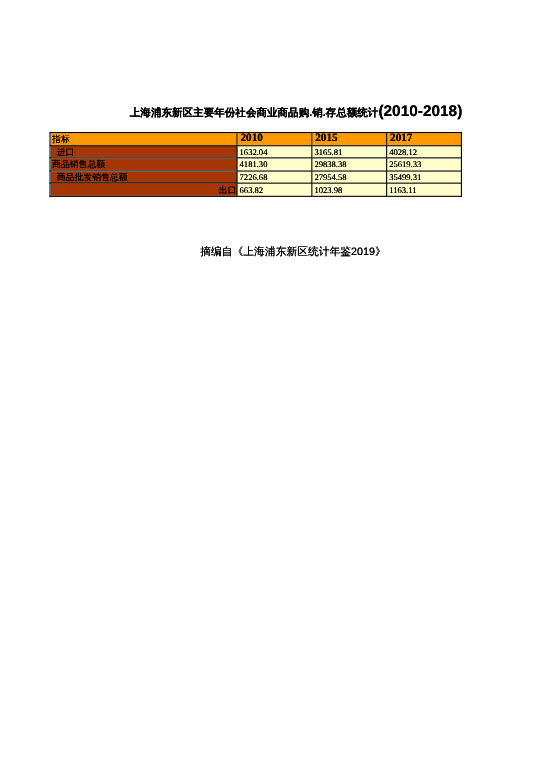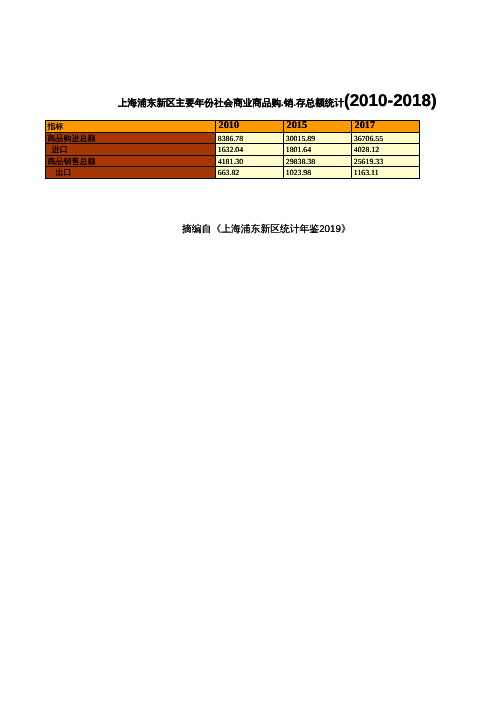--- a/index.html
+++ b/index.html
@@ -3,39 +3,39 @@
 <meta charset="utf-8">
 <style>
   html,body{margin:0;padding:0;}
   body{width:496px;height:702px;background:#ffffff;
        font-family:"Liberation Sans",sans-serif;-webkit-font-smoothing:antialiased;}
   .page{position:relative;width:496px;height:702px;overflow:hidden;background:#fff;will-change:transform;}
 
   .title{position:absolute;left:118px;top:95px;width:296px;text-align:center;
          font-weight:bold;color:#000;line-height:11px;white-space:nowrap;
          text-rendering:geometricPrecision;font-size:9.6px;text-shadow:0 0 0.3px currentColor;}
-  .title .lat{font-size:17px;}
+  .title .lat{font-size:14px;}
 
   .tbl{position:absolute;left:45px;top:120px;width:374px;text-rendering:geometricPrecision;
        border-collapse:collapse;table-layout:fixed;}
   .tbl td{border:1px solid #000;height:10.6px;line-height:10.6px;
           padding:0;vertical-align:middle;overflow:hidden;white-space:nowrap;color:#000;}
   col.c0{width:170px;} col.cv{width:68px;}
 
   .tbl tr.hdr td{background:#ff9900;font-weight:bold;margin-top:44px;}
   .tbl tr.hdr td.lbl{background:#ff9900;font-size:8.05px;font-weight:normal;text-shadow:0 0 0.25px currentColor;}
   .tbl tr.hdr td.val{background:#ff9900;font-size:10.2px;padding-left:2.6px;}
 
   .tbl td.lbl{background:#a63603;padding-left:1.3px;font-size:8.05px;text-shadow:0 0 0.25px currentColor;}
   .tbl td.lbl span{position:relative;top:1px;display:inline-block;}
   .tbl tr.hdr td.val span{position:relative;top:0px;display:inline-block;}
   .tbl tbody tr:not(.hdr) td.val span{position:relative;top:1px;display:inline-block;}
   .tbl td.val{background:#ffffcc;padding-left:1.8px;font-size:7.8px;text-shadow:0 0 0.18px currentColor;font-family:Liberation Serif, serif;}
   .tbl td.i1{padding-left:5.6px;}
-  .tbl td.i2{padding-left:9.4px;}
+  .tbl td.i2{padding-left:9.4px;text-align:right;}
 
   .foot{position:absolute;left:182px;top:224px;width:164px;text-align:right;
         font-size:9.8px;color:#000;line-height:11px;white-space:nowrap;
         text-rendering:geometricPrecision;text-shadow:0 0 0.3px currentColor;}
 </style>
 </head>
 <body>
 
 <div class="page">
   <div class="title">上海浦东新区主要年份社会商业商品购.销.存总额统计<span class="lat">(2010-2018)</span></div>
@@ -48,36 +48,36 @@
         <col class="cv">
     </colgroup>
     <tbody>
         <tr class="hdr">
           <td class="lbl"><span>指标</span></td>
           <td class="val"><span>2010</span></td>
           <td class="val"><span>2015</span></td>
           <td class="val"><span>2017</span></td>
         </tr>
         <tr>
-          <td class="lbl"><span>商品购进总额</span></td>
-          <td class="val"><span>8386.78</span></td>
-          <td class="val"><span>30015.89</span></td>
-          <td class="val"><span>36706.55</span></td>
-        </tr>
-        <tr>
           <td class="lbl i1"><span>进口</span></td>
           <td class="val"><span>1632.04</span></td>
-          <td class="val"><span>1801.64</span></td>
+          <td class="val"><span>3165.81</span></td>
           <td class="val"><span>4028.12</span></td>
         </tr>
         <tr>
           <td class="lbl"><span>商品销售总额</span></td>
           <td class="val"><span>4181.30</span></td>
           <td class="val"><span>29838.38</span></td>
           <td class="val"><span>25619.33</span></td>
+        </tr>
+        <tr>
+          <td class="lbl i1"><span>商品批发销售总额</span></td>
+          <td class="val"><span>7226.68</span></td>
+          <td class="val"><span>27954.58</span></td>
+          <td class="val"><span>35499.31</span></td>
         </tr>
         <tr>
           <td class="lbl i2"><span>出口</span></td>
           <td class="val"><span>663.82</span></td>
           <td class="val"><span>1023.98</span></td>
           <td class="val"><span>1163.11</span></td>
         </tr>
       </tbody>
   </table>
 

